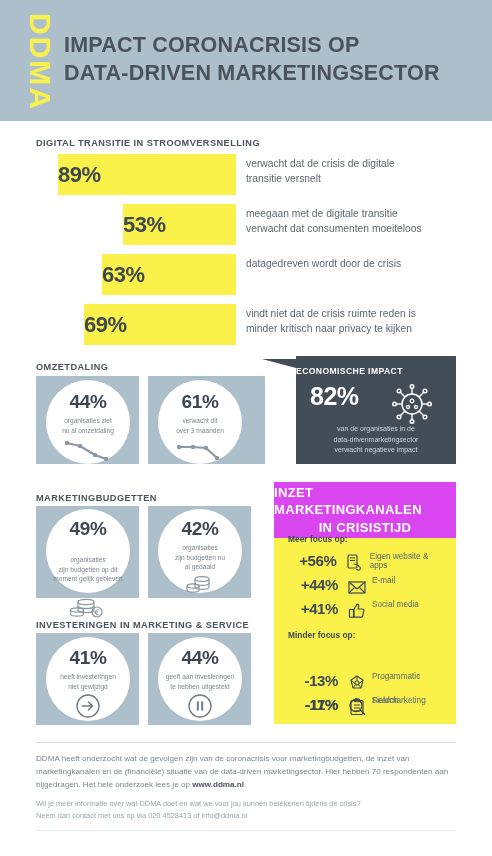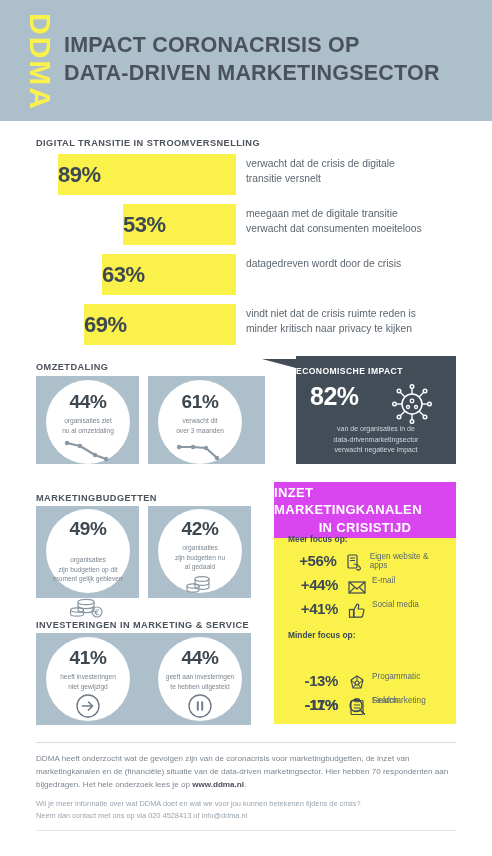--- a/index.html
+++ b/index.html
@@ -333,21 +333,21 @@
             <ellipse cx="13" cy="13" rx="6" ry="2.1"></ellipse>
             <path d="M7 13v4c0 1.2 2.7 2.1 6 2.1s6-.9 6-2.1v-4"></path>
           </g>
         </svg>
       </div>
     </div>
   </div>
 
   <div class="sect-title" style="left:36px;top:620px;">INVESTERINGEN IN MARKETING &amp; SERVICE</div>
 
-  <div class="gpanel" style="left:36px;top:633px;width:103px;height:92px;padding-left:31px;">
+  <div class="gpanel" style="left:36px;top:633px;width:103px;height:92px;">
     <div class="circle" style="left:10px;top:4px;width:84px;height:84px;">
       <div class="cval" style="margin-top:10px;">41%</div>
       <div class="ctext">
         <div>heeft investeringen</div>
         <div>niet gewijzigd</div>
       </div>
       <div class="cicon" style="margin-top:2px;">
         <svg width="26" height="26" viewBox="0 0 26 26">
           <circle cx="13" cy="13" r="11" fill="none" stroke="#6f7c87" stroke-width="1.4"></circle>
           <line x1="7.5" y1="13" x2="17" y2="13" stroke="#6f7c87" stroke-width="1.6" stroke-linecap="round"></line>

